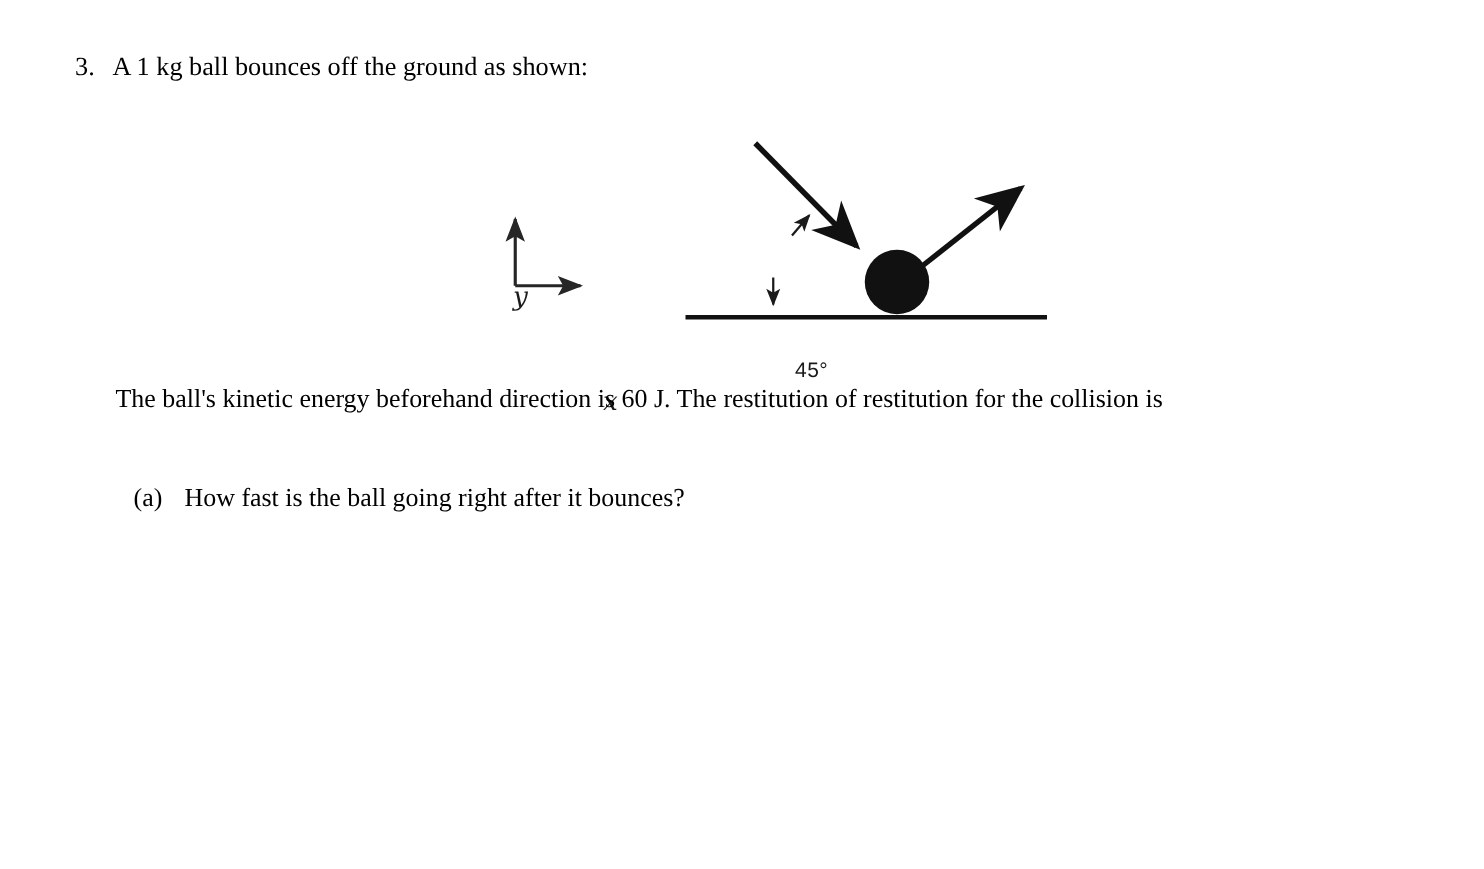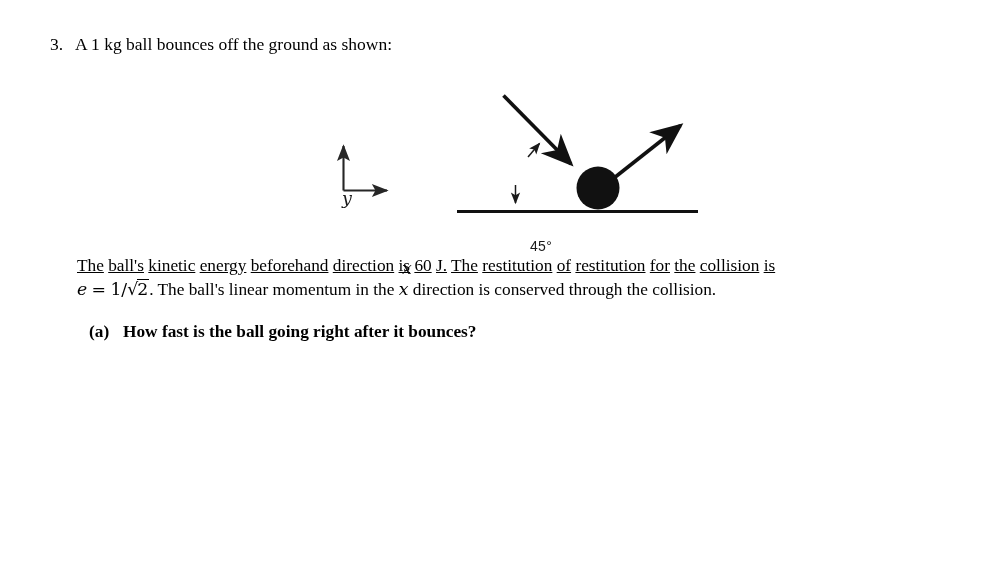--- a/index.html
+++ b/index.html
@@ -82,30 +82,29 @@
   }
   .body-para .ln {
     display: block;
     white-space: nowrap;
   }
   .line-justify {
     display: flex;
     justify-content: space-between;
     width: 890px;
   }
-  .line-justify > span { white-space: pre; text-decoration: underline; }
+  .line-justify > span { white-space: pre; }
 
   
   .subitems {
     position: absolute;
     left: 77px;
     top: 322px;
     width: 860px;
     font-size: 17.3px;
-    font-weight: bold;
   }
   .subitem {
     position: relative;
     height: 25.5px;
     white-space: nowrap;
   }
   .subitem .marker {
     display: inline-block;
     width: 34px;
   }
@@ -195,21 +194,20 @@
       <span>J.</span>
       <span>The</span>
       <span>restitution</span>
       <span>of</span>
       <span>restitution</span>
       <span>for</span>
       <span>the</span>
       <span>collision</span>
       <span>is</span>
     </span>
-    <span class="ln"><i class="mi">e</i>&nbsp;<span class="mn">=</span>&nbsp;<span class="frac-sqrt">1/</span><span class="frac-sqrt">√</span><span class="sqrt-box mn">2</span><span>. The ball's linear momentum in the </span><i class="mi">x</i><span> direction is conserved through the collision.</span></span>
   </div>
 
   <div class="subitems">
 
     <div class="subitem">
       <span class="marker">(a)</span><span>How fast is the ball going right after it bounces?</span>
     </div>
 
 
 

